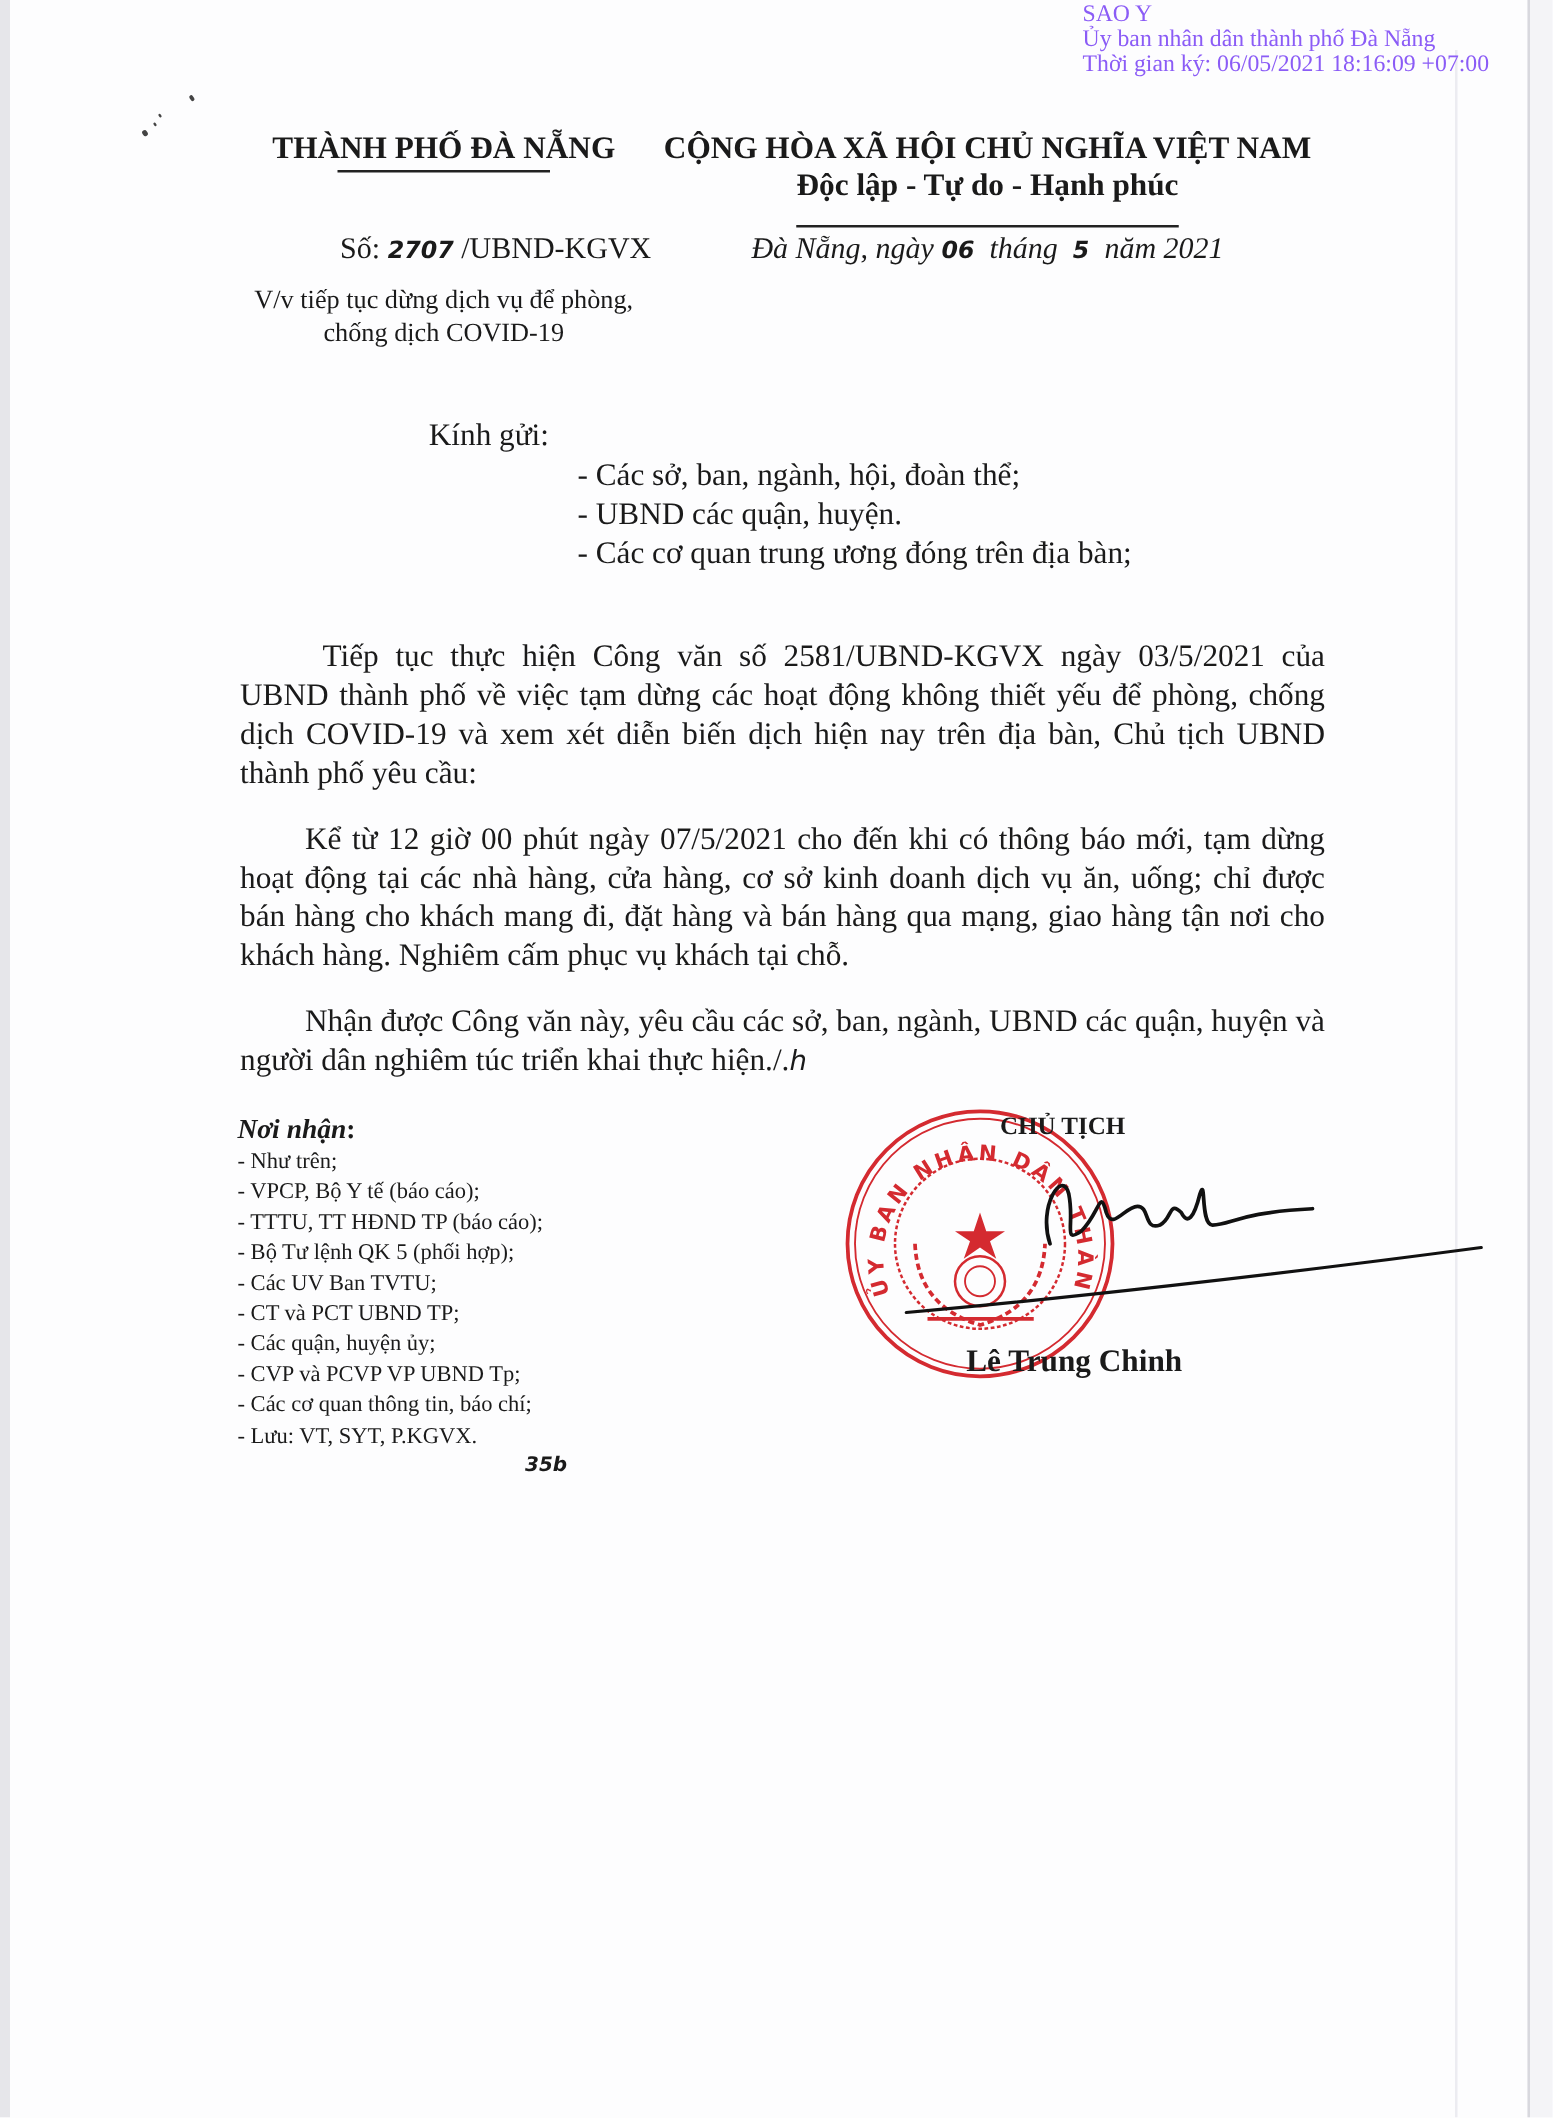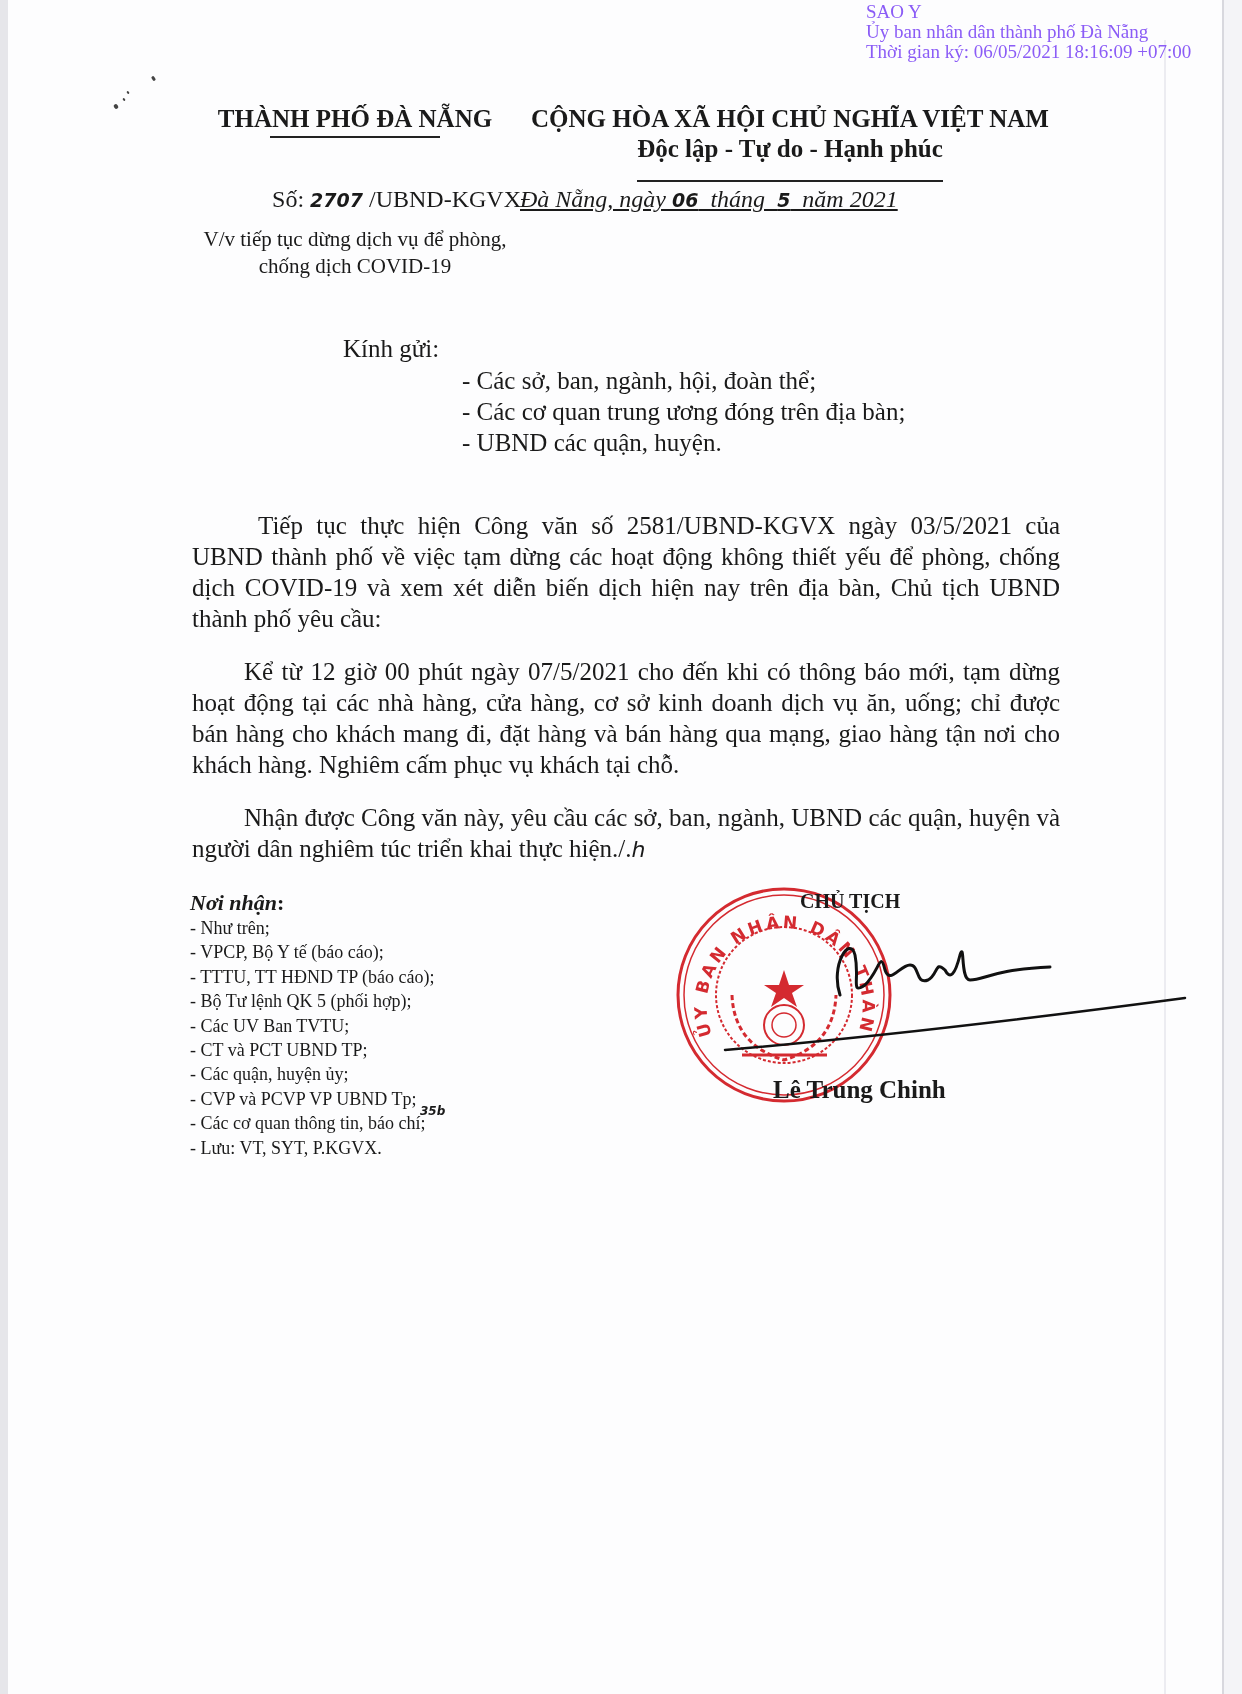--- a/index.html
+++ b/index.html
@@ -19,34 +19,34 @@
   .speck { position:absolute; width:3px; height:5px; background:#444; border-radius:2px; transform:rotate(-35deg); }
 
   .left-head { position:absolute; left:190px; top:104px; width:330px; text-align:center; font-weight:bold; font-size:25px; line-height:30px; }
   .left-head .rule { width:170px; height:2px; background:#222; margin:2px auto 0; }
   .right-head { position:absolute; left:520px; top:104px; width:540px; text-align:center; font-weight:bold; font-size:25px; line-height:30px; }
   .right-head .motto { display:inline-block; border-bottom:2px solid #222; padding-bottom:16px; }
 
   .docno { position:absolute; left:191px; top:186px; width:330px; text-align:right; font-size:24px; }
   .hand { font-family:"DejaVu Sans",sans-serif; font-style:italic; font-weight:bold; font-size:19px; }
   .subject { position:absolute; left:170px; top:226px; width:370px; text-align:center; font-size:21px; line-height:27px; }
-  .place-date { position:absolute; left:520px; top:186px; width:540px; text-align:left; font-style:italic; font-size:24px;text-decoration:underline; }
+  .place-date { position:absolute; left:520px; top:186px; width:540px; text-align:center; font-style:italic; font-size:24px; }
 
   .kinh-gui { position:absolute; left:343px; top:335px; font-size:25px; }
   .recipients { position:absolute; left:462px; top:365px; font-size:25px; line-height:31px; }
 
   .para { position:absolute; left:192px; width:868px; font-size:25px; line-height:31px; text-align:justify; text-indent:66px; }
   .p1 { top:510px; }
   .p2 { top:656px; text-indent:52px; }
   .p3 { top:802px; text-indent:52px; }
   .initial { font-family:"DejaVu Sans",sans-serif; font-style:italic; font-size:22px; }
 
   .noi-nhan { position:absolute; left:190px; top:890px; font-size:18px; line-height:24.4px; }
   .noi-nhan .title { font-weight:bold; font-style:italic; font-size:22px; line-height:26px; }
-  .note-hand { position:absolute; left:420px; top:1104px; font-family:"DejaVu Sans",sans-serif; font-style:italic; font-weight:bold; font-size:12px;text-align:center; }
+  .note-hand { position:absolute; left:420px; top:1162px; font-family:"DejaVu Sans",sans-serif; font-style:italic; font-weight:bold; font-size:16px;text-align:center; }
 
   .stamp { position:absolute; left:672px; top:885px; width:225px; height:220px; }
   .chairman-title { position:absolute; left:800px; top:890px; font-weight:bold; font-size:20px; }
   .signature { position:absolute; left:820px; top:925px; width:240px; height:80px; }
   .long-stroke { position:absolute; left:720px; top:990px; width:470px; height:70px; }
   .signer-name { position:absolute; left:773px; top:1076px; font-weight:bold; font-size:25px; }
 </style>
 </head>
 <body>
 
@@ -82,22 +82,22 @@
 <div class="subject">
   <div>V/v tiếp tục dừng dịch vụ để phòng,</div>
   <div>chống dịch COVID-19</div>
 </div>
 
 <div class="place-date"><span>Đà Nẵng, ngày </span><span class="hand">06</span><span style="white-space:pre">  tháng  </span><span class="hand">5</span><span style="white-space:pre">  năm 2021</span></div>
 
 <div class="kinh-gui">Kính gửi:</div>
 <div class="recipients">
   <div>- Các sở, ban, ngành, hội, đoàn thể;</div>
+  <div>- UBND các quận, huyện.</div>
   <div>- Các cơ quan trung ương đóng trên địa bàn;</div>
-  <div>- UBND các quận, huyện.</div>
 </div>
 
 <div class="para p1">Tiếp tục thực hiện Công văn số 2581/UBND-KGVX ngày 03/5/2021 của UBND thành phố về việc tạm dừng các hoạt động không thiết yếu để phòng, chống dịch COVID-19 và xem xét diễn biến dịch hiện nay trên địa bàn, Chủ tịch UBND thành phố yêu cầu:</div>
 <div class="para p2">Kể từ 12 giờ 00 phút ngày 07/5/2021 cho đến khi có thông báo mới, tạm dừng hoạt động tại các nhà hàng, cửa hàng, cơ sở kinh doanh dịch vụ ăn, uống; chỉ được bán hàng cho khách mang đi, đặt hàng và bán hàng qua mạng, giao hàng tận nơi cho khách hàng. Nghiêm cấm phục vụ khách tại chỗ.</div>
 <div class="para p3"><span>Nhận được Công văn này, yêu cầu các sở, ban, ngành, UBND các quận, huyện và người dân nghiêm túc triển khai thực hiện./.</span><span class="initial">h</span></div>
 
 <div class="noi-nhan">
   <div class="title"><span>Nơi nhận</span><span style="font-style:normal">:</span></div>
   <div>- Như trên;</div>
   <div>- VPCP, Bộ Y tế (báo cáo);</div>

